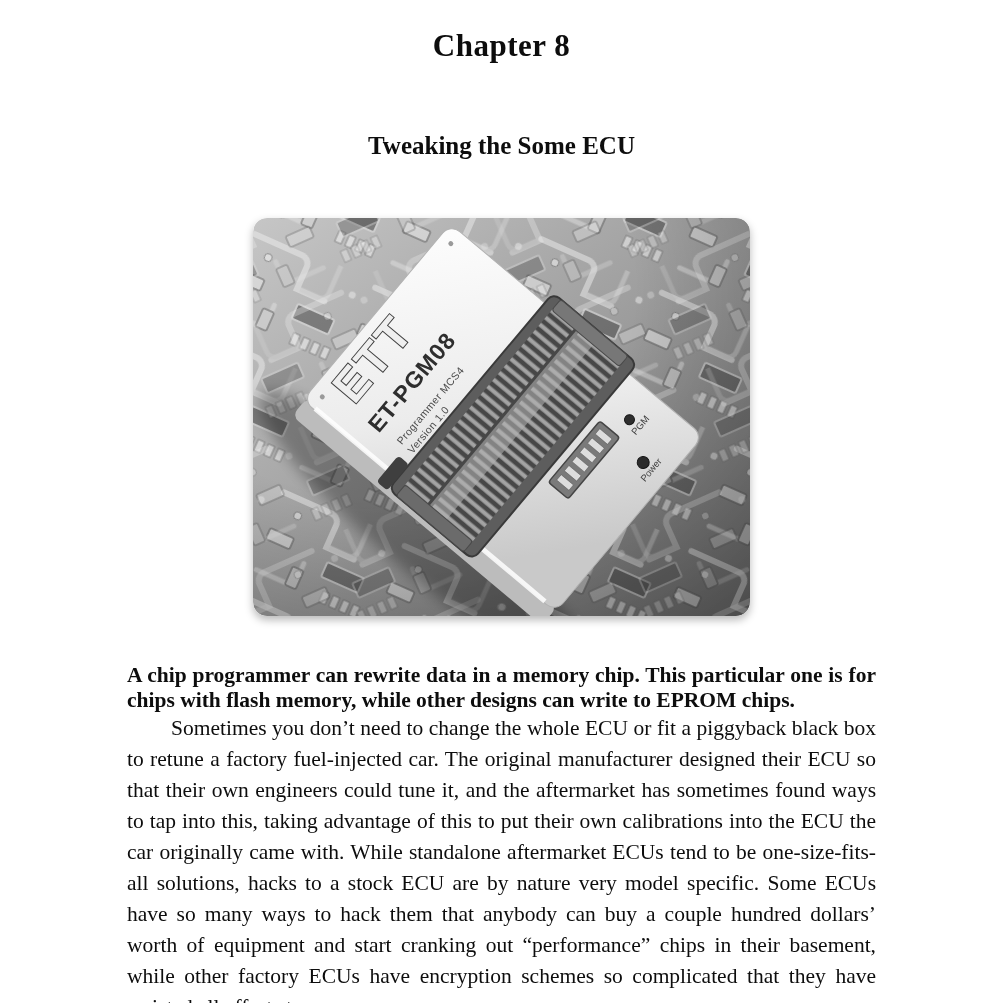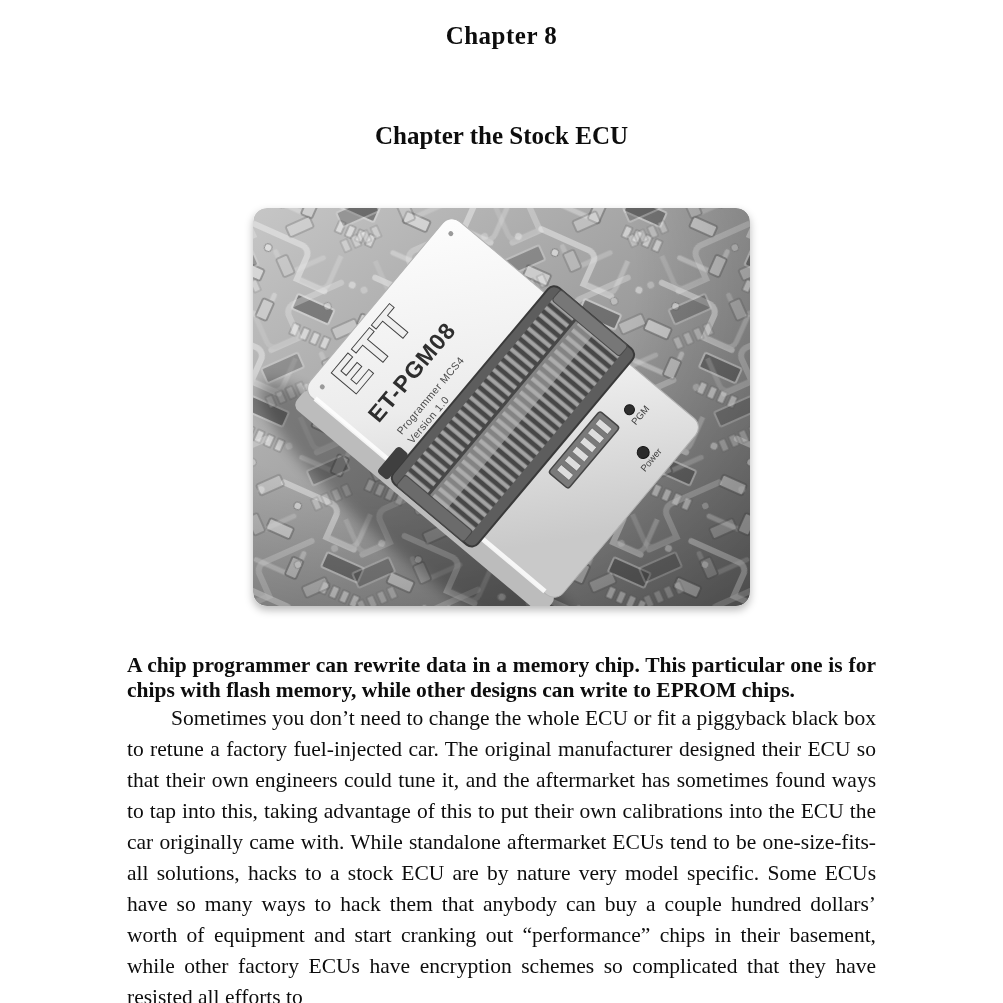--- a/index.html
+++ b/index.html
@@ -7,23 +7,23 @@
     position: relative;
     width: 1003px;
     height: 1003px;
     margin: 0 auto;
     background: #ffffff;
     overflow: hidden;
     color: #0d0d0d;
     font-family: "Liberation Serif", serif;
   }
   .chapter-title {
-    margin: 18px 0 0 0;
+    margin: 28px 0 0 0;
     text-align: center;
-    font-size: 25px;
+    font-size: 31px;
     font-weight: bold;
     line-height: 36px;
     letter-spacing: 0.5px;
   }
   .section-title {
     margin: 67px 0 0 0;
     text-align: center;
     font-size: 25px;
     font-weight: bold;
     line-height: 30px;
@@ -84,21 +84,21 @@
     fill: #3f3f3f;
   }
 </style>
 </head>
 <body>
 
 <div class="page">
 
   <h1 class="chapter-title">Chapter 8</h1>
 
-  <h2 class="section-title">Chapter the Stock ECU</h2>
+  <h2 class="section-title">Tweaking the Some ECU</h2>
 
   <figure class="photo-figure">
     <svg width="497" height="398" viewBox="0 0 497 398" xmlns="http://www.w3.org/2000/svg" role="img">
       <defs>
         <linearGradient id="boardGrad" x1="0" y1="0" x2="1" y2="1">
           <stop offset="0" stop-color="#c6c6c6"></stop>
           <stop offset="0.5" stop-color="#9d9d9d"></stop>
           <stop offset="1" stop-color="#6f6f6f"></stop>
         </linearGradient>
         <linearGradient id="devGrad" x1="0" y1="0" x2="1" y2="0.6">

